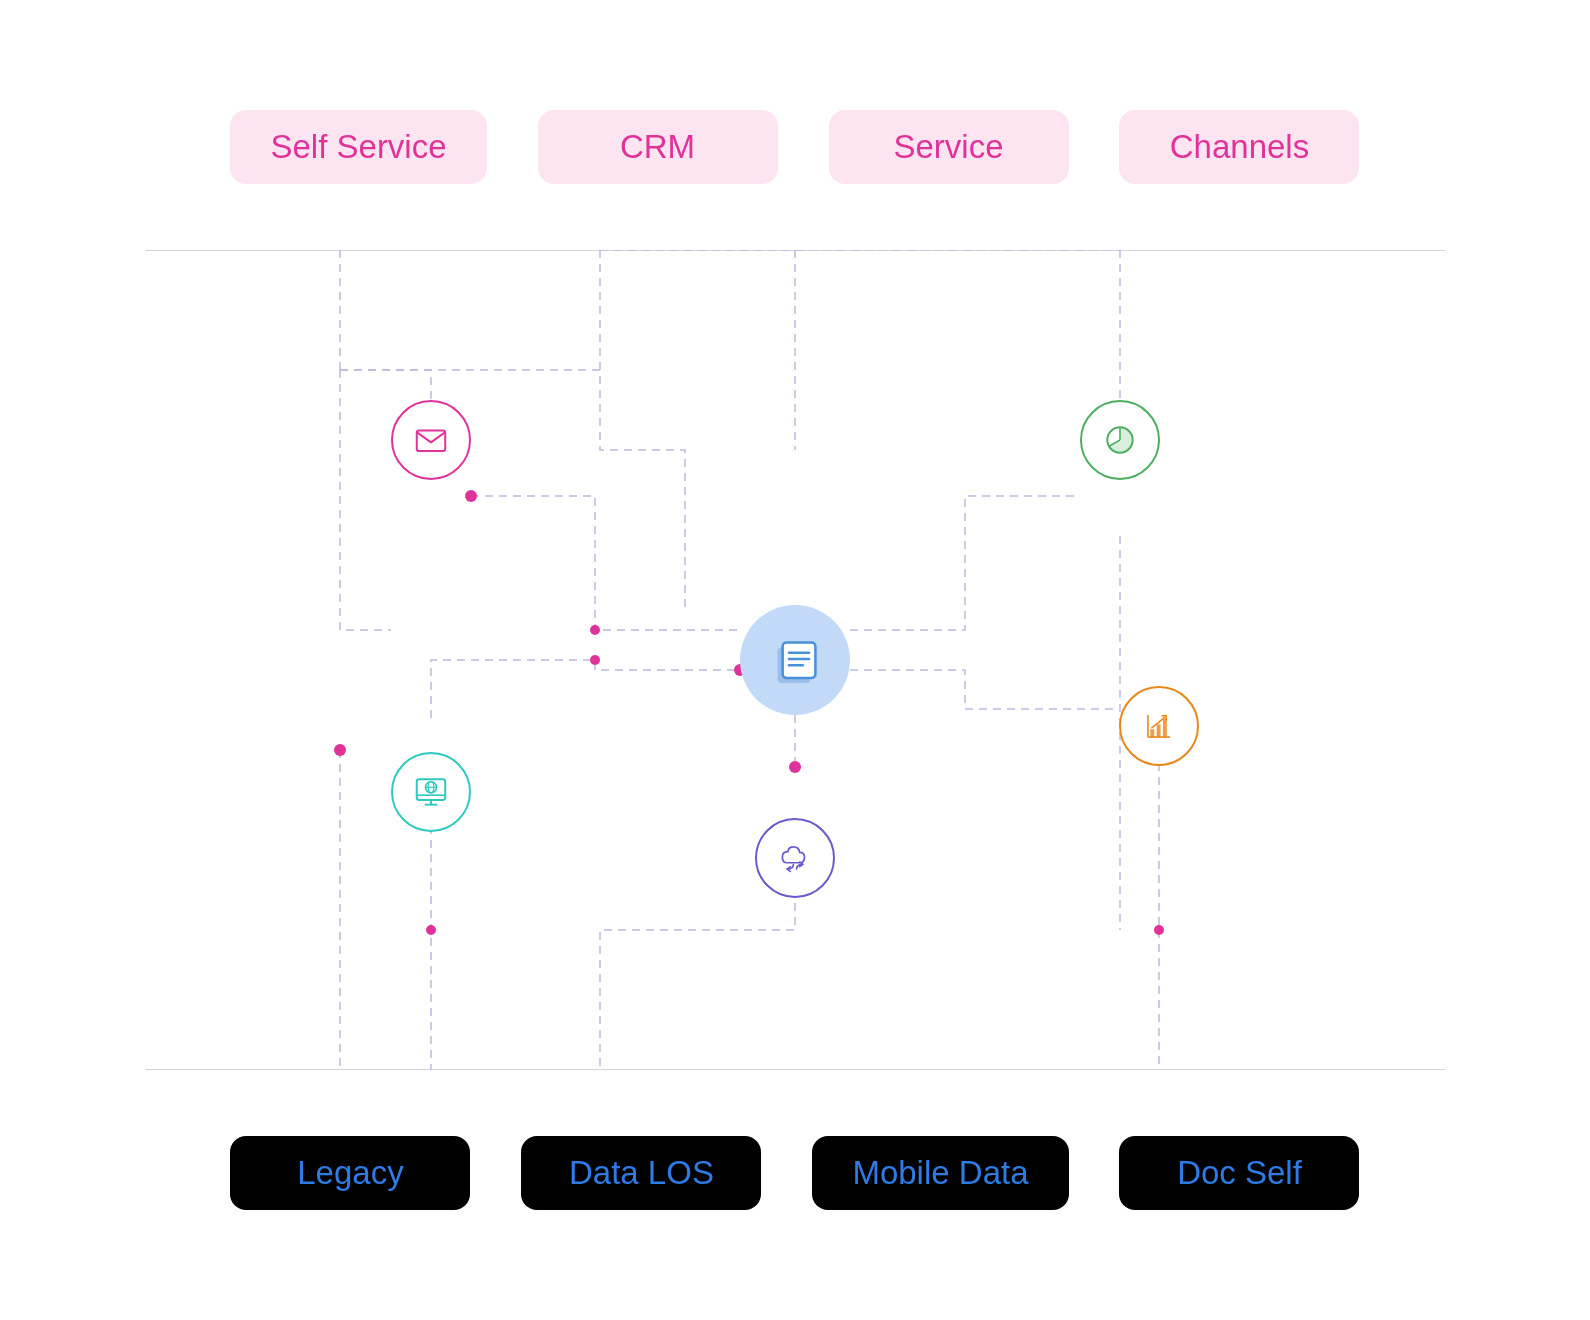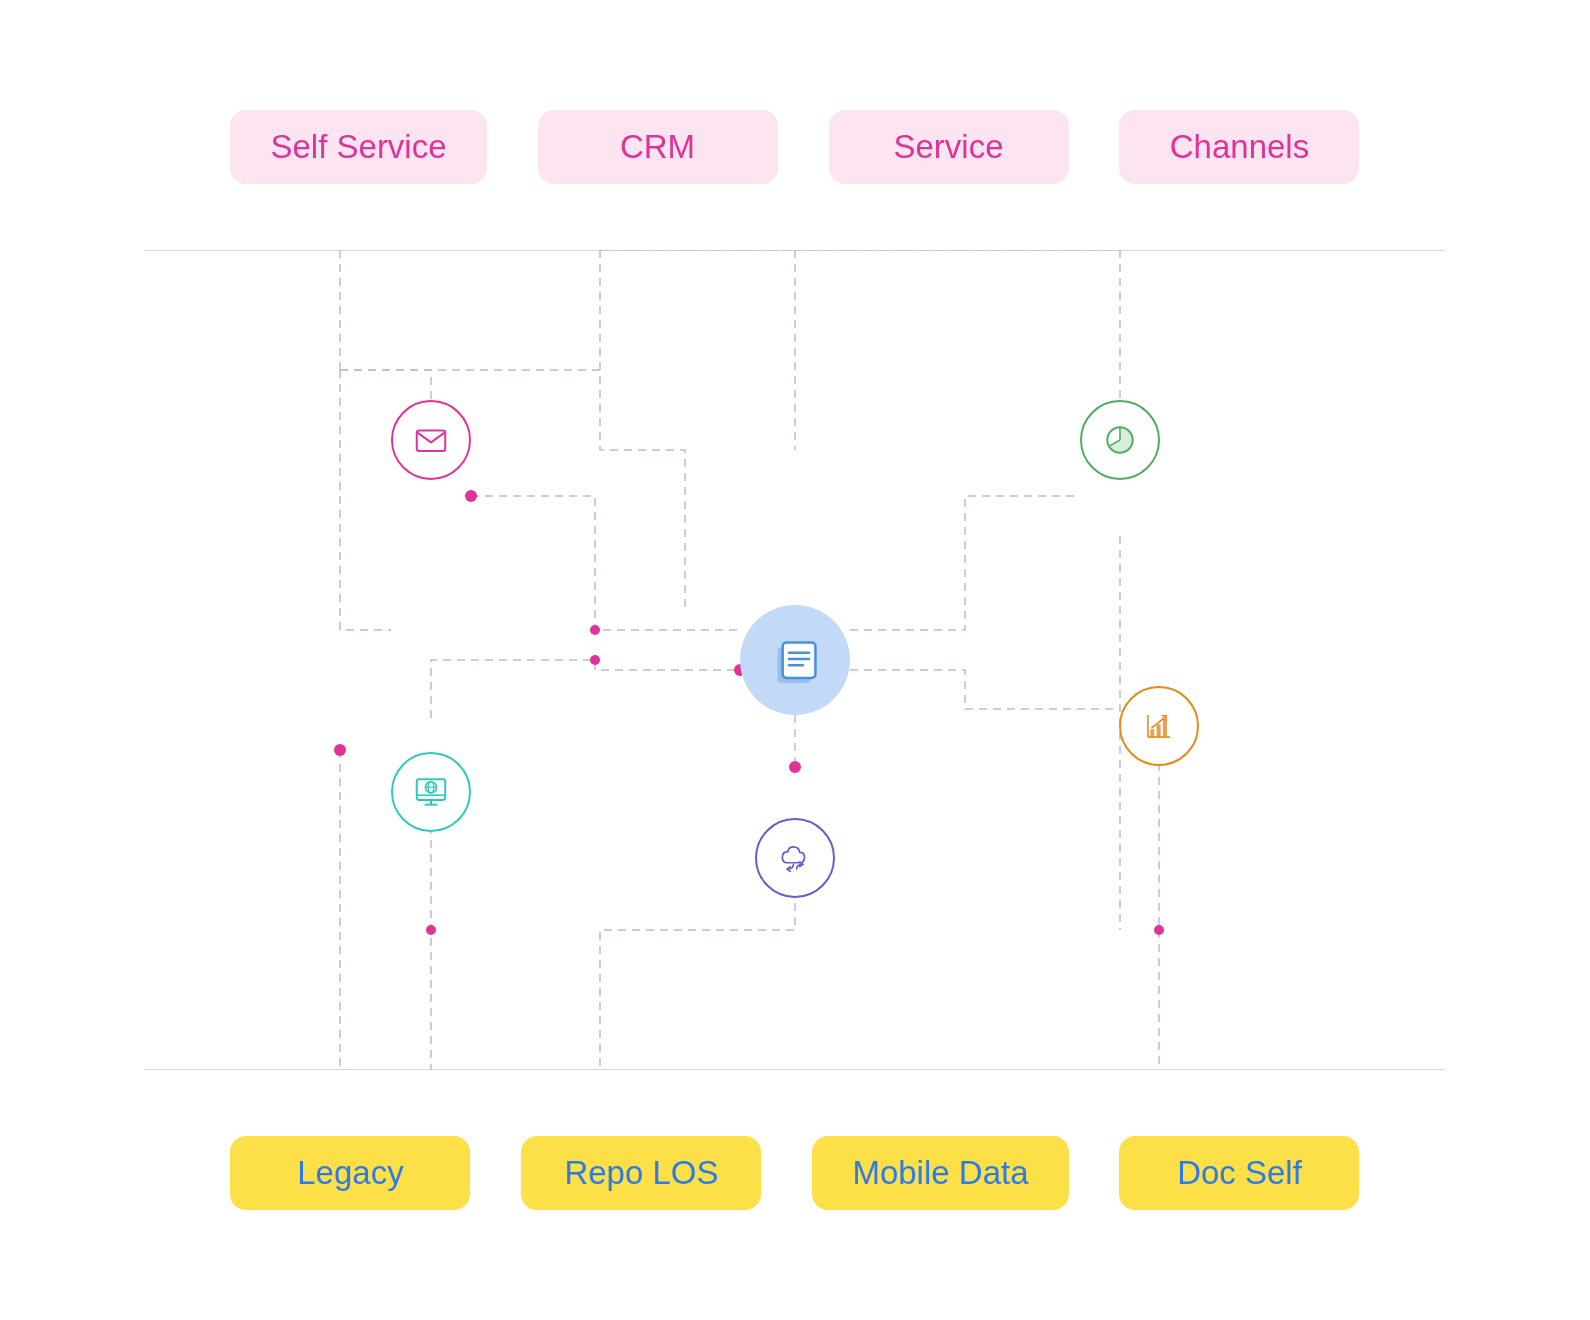--- a/index.html
+++ b/index.html
@@ -36,21 +36,21 @@
       font-size: 33px;
       font-weight: 400;
       text-align: center;
       min-width: 240px;
     }
     .label-pill.pink {
       background: #fce4f0;
       color: #e0339a;
     }
     .label-pill.blue {
-      background: #fde047;
+      background: #000000;
       color: #2d7be5;
     }
 
     
     .bottom-labels {
       display: flex;
       justify-content: space-around;
       padding: 0 60px;
       position: absolute;
       bottom: 0;
@@ -302,18 +302,18 @@
       <path d="M18 35 L14 38 L18 41" stroke="#6a5acd" stroke-width="2" fill="none" stroke-linecap="round" stroke-linejoin="round"></path>
       <path d="M14 38 Q22 38 22 32" stroke="#6a5acd" stroke-width="2" fill="none" stroke-linecap="round"></path>
 
       <path d="M30 35 L34 32 L30 29" stroke="#6a5acd" stroke-width="2" fill="none" stroke-linecap="round" stroke-linejoin="round"></path>
       <path d="M34 32 Q26 32 26 38" stroke="#6a5acd" stroke-width="2" fill="none" stroke-linecap="round"></path>
     </svg>
   </div>
 
   <div class="bottom-labels">
     <div class="label-pill blue">Legacy</div>
-    <div class="label-pill blue">Repo LOS</div>
+    <div class="label-pill blue">Data LOS</div>
     <div class="label-pill blue">Mobile Data</div>
     <div class="label-pill blue">Doc Self</div>
   </div>
 
 </div>
 
 </body></html>

